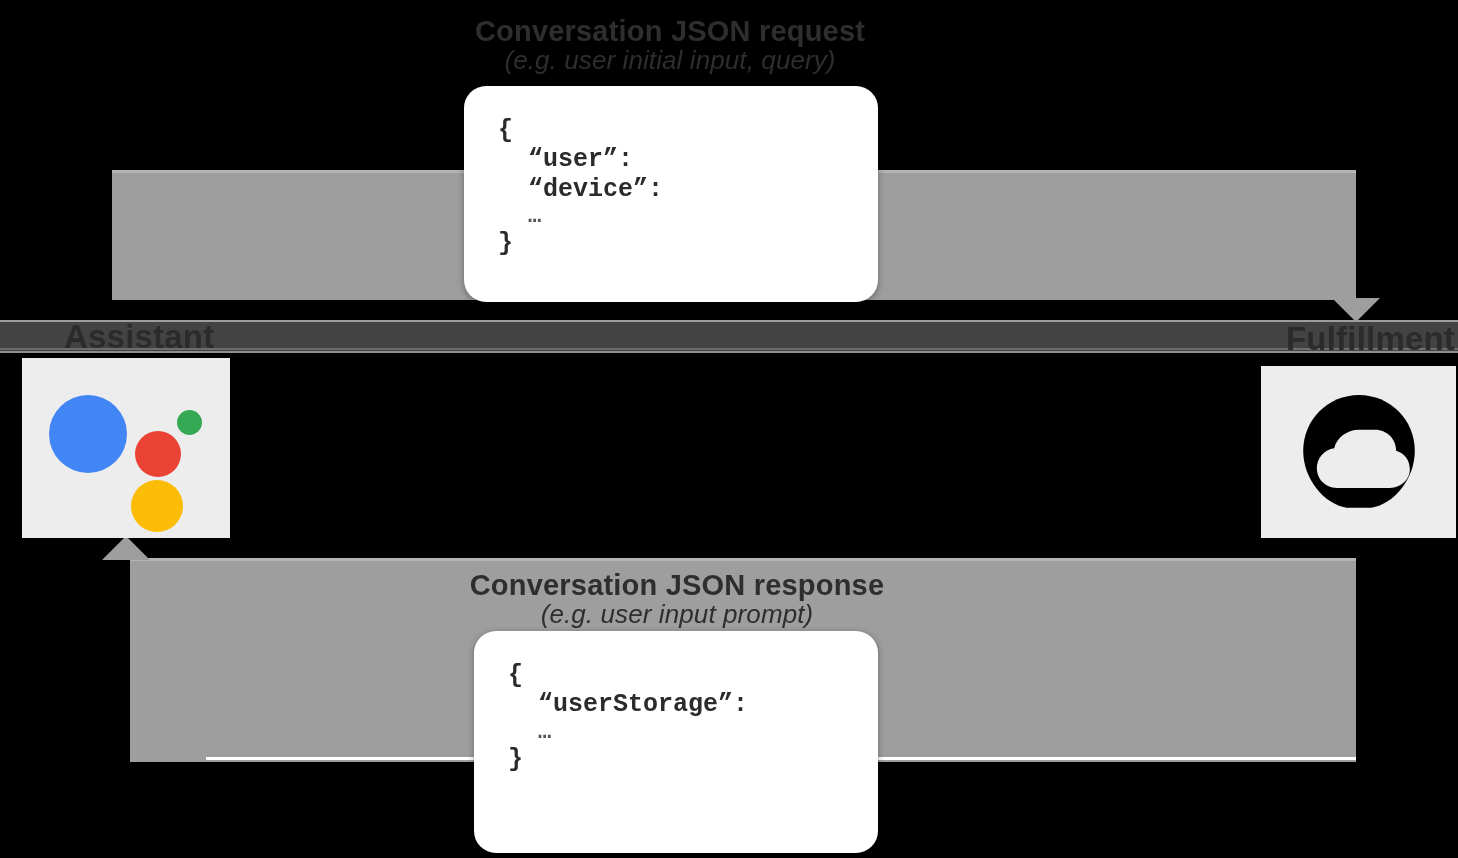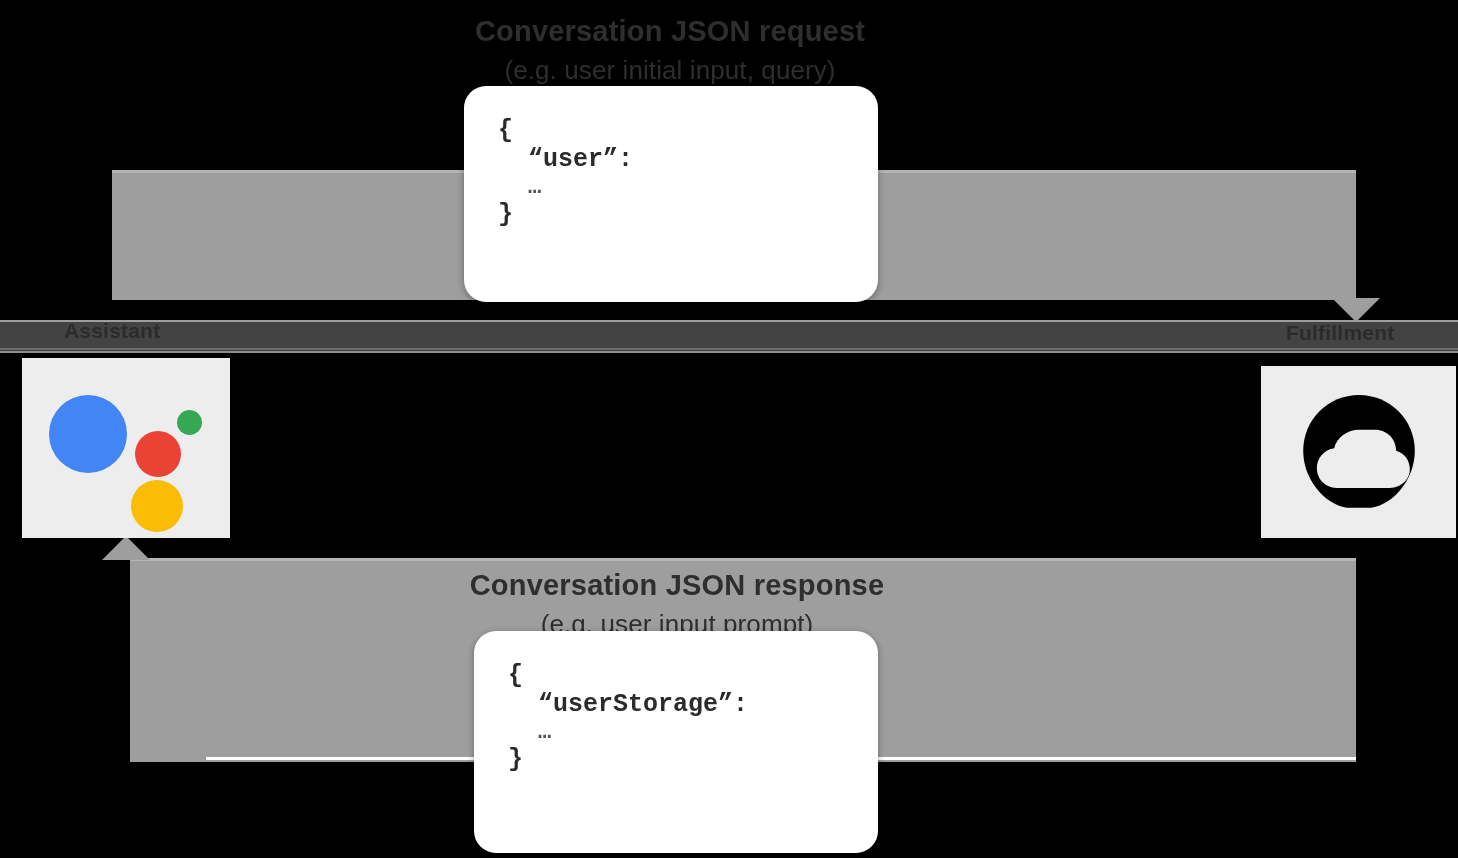--- a/index.html
+++ b/index.html
@@ -133,21 +133,21 @@
     left: 1261px;
     top: 366px;
     width: 195px;
     height: 172px;
   }
 
   
   .endpoint-label {
     position: absolute;
     color: #2b2b2b;
-    font-size: 21px;
+    font-size: 33px;
     font-weight: 700;
     letter-spacing: 0.2px;
     line-height: 1;
     white-space: nowrap;
   }
   #assistant-label { left: 64px; top: 320px; }
   #fulfillment-label { left: 1286px; top: 322px; }
 
   
   .caption-block {
@@ -160,21 +160,22 @@
     color: #2e2e2e;
     font-size: 29px;
     font-weight: 700;
     letter-spacing: 0.2px;
   }
   .caption-sub {
     color: #2e2e2e;
     font-size: 26px;
     font-weight: 400;
     letter-spacing: 0.1px;
-    margin-top: 10px;
+    margin-top: 0;
+    font-style: italic;
   }
   #request-caption {
     left: 0;
     top: 16px;
     width: 1340px;
   }
   #response-caption {
     left: 0;
     top: 570px;
     width: 1354px;
@@ -246,20 +247,21 @@
   <div class="mid-band-line-bot2"></div>
 
   <div class="caption-block" id="request-caption">
     <div class="caption-title">Conversation JSON request</div>
     <div class="caption-sub">(e.g. user initial input, query)</div>
   </div>
 
   <div class="json-card" id="request-json-card">
     <div class="json-line">{</div>
     <div class="json-line json-indent">“user”:</div>
+    <div class="json-line json-indent">“device”:</div>
     <div class="json-line json-ellipsis">…</div>
     <div class="json-line">}</div>
   </div>
 
   <div class="caption-block" id="response-caption">
     <div class="caption-title">Conversation JSON response</div>
     <div class="caption-sub">(e.g. user input prompt)</div>
   </div>
 
   <div class="json-card" id="response-json-card">

